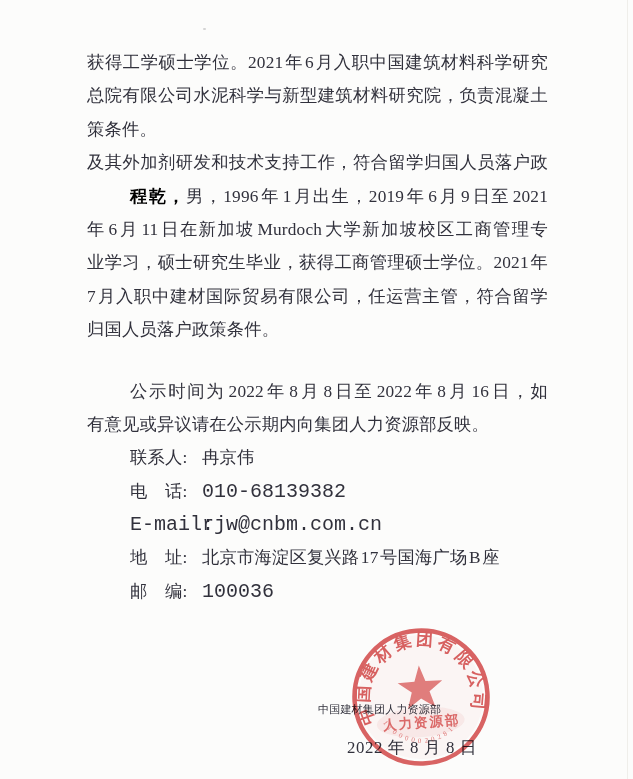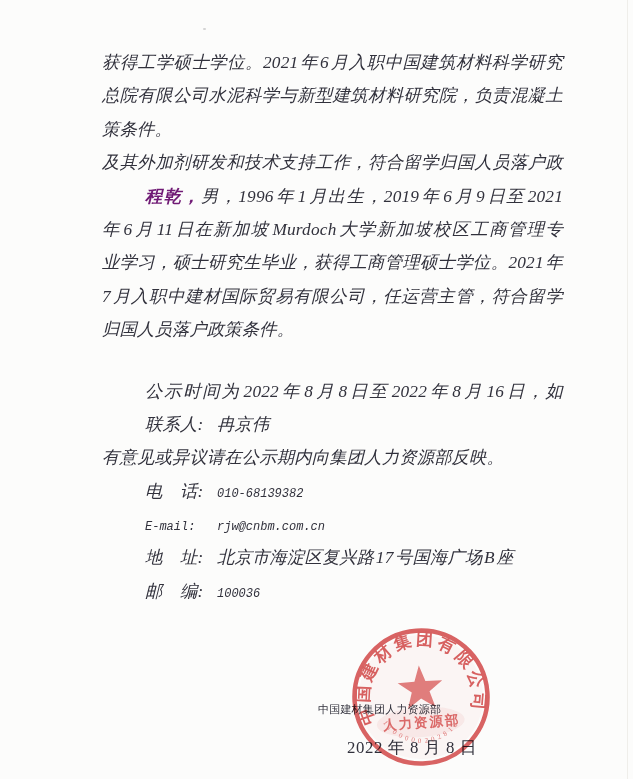--- a/index.html
+++ b/index.html
@@ -3,31 +3,31 @@
 <meta charset="utf-8">
 <style>
   html,body { margin:0; padding:0; background:#e8e8e8; }
   .page {
     position:relative; width:633px; height:779px;
     background:#fcfcfb; overflow:hidden;
     font-family:"Liberation Serif","DejaVu Serif",serif;
     color:#31313c;
   }
   .content {
-    position:absolute; left:102px; top:46px; width:461px;
+    position:absolute; left:87px; top:46px; width:461px;
     font-size:17.3px; line-height:33.4px;
-    letter-spacing:0.2px; word-spacing:-3px;font-style:italic;
+    letter-spacing:0.2px; word-spacing:-3px;
   }
   .line { height:33.4px; white-space:nowrap; overflow:visible; }
   .full { text-align:justify; text-align-last:justify; text-justify:inter-character; }
   .indent { text-indent:43px; }
   .gap-before { margin-top:28px; }
-  .bold { font-weight:bold; color:#701a75; }
+  .bold { font-weight:bold; color:#000000; }
   .c-label { display:inline-block; width:72px; text-indent:0; }
-  .mono { font-family:"Liberation Mono","DejaVu Sans Mono",monospace; font-size:12px; letter-spacing:0; word-spacing:0; }
+  .mono { font-family:"Liberation Mono","DejaVu Sans Mono",monospace; font-size:20px; letter-spacing:0; word-spacing:0; }
   .sig-name { position:absolute; left:318px; top:702px; font-size:11px; letter-spacing:0.2px; }
   .sig-date { position:absolute; left:347px; top:736px; font-size:16.8px; letter-spacing:0.6px; }
   .seal {
     position:absolute; left:347px; top:623px; width:148px; height:148px;
     mix-blend-mode:multiply; opacity:0.95; transform:rotate(-4deg);
     pointer-events:none;
   }
   .seal text { font-family:"Liberation Serif","DejaVu Serif",serif; }
   .seal-company { font-size:17px; fill:#d85858; font-weight:bold; }
   .seal-dept { font-size:13.5px; fill:#dc6262; font-weight:bold; letter-spacing:2px; }
@@ -45,23 +45,23 @@
     <div class="line full">总院有限公司水泥科学与新型建筑材料研究院，负责混凝土</div>
     <div class="line">策条件。</div>
     <div class="line full">及其外加剂研发和技术支持工作，符合留学归国人员落户政</div>
     <div class="line indent full"><span class="bold">程乾，</span><span>男，1996 年 1 月出生，2019 年 6 月 9 日至 2021</span></div>
     <div class="line full">年 6 月 11 日在新加坡 Murdoch 大学新加坡校区工商管理专</div>
     <div class="line full">业学习，硕士研究生毕业，获得工商管理硕士学位。2021 年</div>
     <div class="line full">7 月入职中建材国际贸易有限公司，任运营主管，符合留学</div>
     <div class="line">归国人员落户政策条件。</div>
 
     <div class="line indent full gap-before">公示时间为 2022 年 8 月 8 日至 2022 年 8 月 16 日，如</div>
+    <div class="line">有意见或异议请在公示期内向集团人力资源部反映。</div>
+
     <div class="line indent"><span class="c-label">联系人:</span><span>冉京伟</span></div>
-
-    <div class="line">有意见或异议请在公示期内向集团人力资源部反映。</div>
     <div class="line indent"><span class="c-label">电　话:</span><span class="mono">010-68139382</span></div>
     <div class="line indent"><span class="c-label mono">E-mail:</span><span class="mono">rjw@cnbm.com.cn</span></div>
     <div class="line indent"><span class="c-label">地　址:</span><span>北京市海淀区复兴路 17 号国海广场 B 座</span></div>
     <div class="line indent"><span class="c-label">邮　编:</span><span class="mono">100036</span></div>
   </div>
 
   <div class="sig-name">中国建材集团人力资源部</div>
   <div class="sig-date">2022 年 8 月 8 日</div>
 
   <svg class="seal" viewBox="0 0 148 148">

